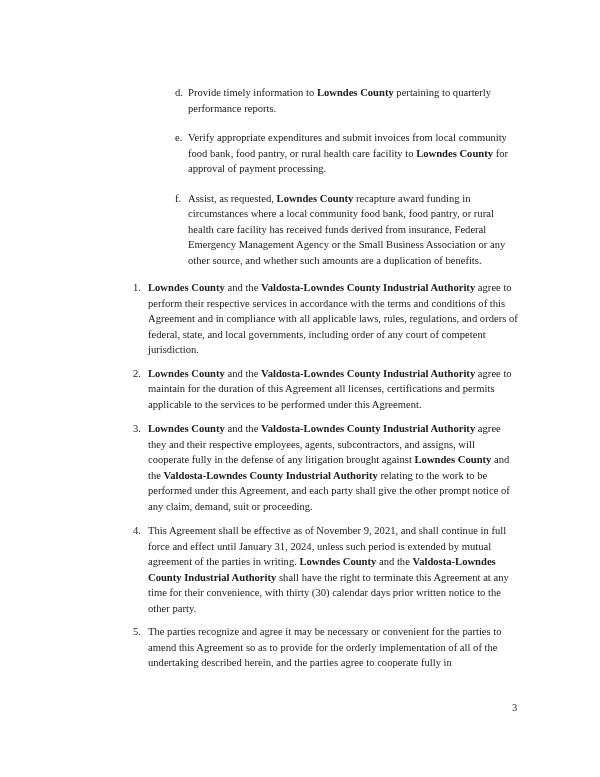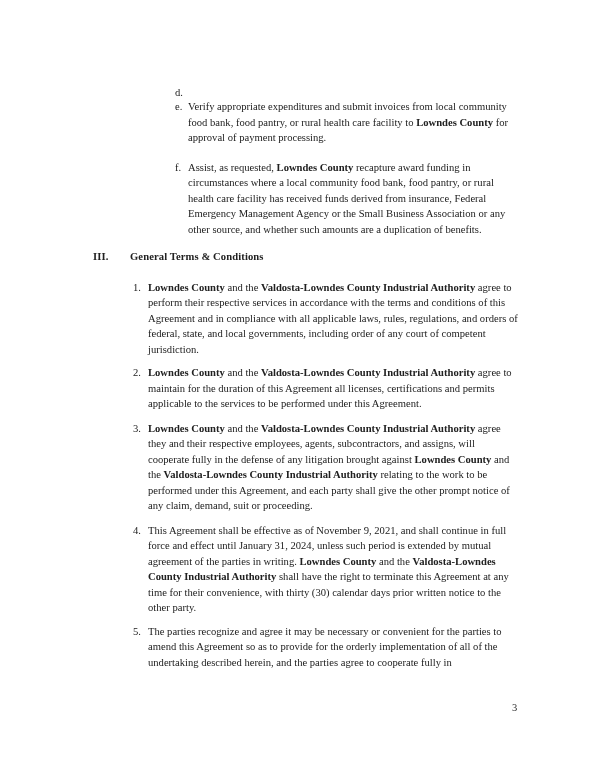--- a/index.html
+++ b/index.html
@@ -75,36 +75,33 @@
   }
 </style>
 </head>
 <body>
 
 <div class="page">
   <div class="content">
 
     <div class="item letter-item">
       <span class="marker">d.</span>
+      <span class="rich"><span>Provide timely information to </span><b>Lowndes County</b><span> pertaining to quarterly performance reports.</span></span>
     </div>
 
     <div class="item letter-item">
       <span class="marker">e.</span>
       <span class="rich"><span>Verify appropriate expenditures and submit invoices from local community food bank, food pantry, or rural health care facility to </span><b>Lowndes County</b><span> for approval of payment processing.</span></span>
     </div>
 
     <div class="item letter-item last">
       <span class="marker">f.</span>
       <span class="rich"><span>Assist, as requested, </span><b>Lowndes County</b><span> recapture award funding in circumstances where a local community food bank, food pantry, or rural health care facility has received funds derived from insurance, Federal Emergency Management Agency or the Small Business Association or any other source, and whether such amounts are a duplication of benefits.</span></span>
     </div>
 
-    <div class="item section-heading">
-      <span class="marker">III.</span>
-      <span>General Terms &amp; Conditions</span>
-    </div>
 
     <div class="item num-item tight">
       <span class="marker">1.</span>
       <span class="rich"><b>Lowndes County</b><span> and the </span><b>Valdosta-Lowndes County Industrial Authority</b><span> agree to perform their respective services in accordance with the terms and conditions of this Agreement and in compliance with all applicable laws, rules, regulations, and orders of federal, state, and local governments, including order of any court of competent jurisdiction.</span></span>
     </div>
 
     <div class="item num-item">
       <span class="marker">2.</span>
       <span class="rich"><b>Lowndes County</b><span> and the </span><b>Valdosta-Lowndes County Industrial Authority</b><span> agree to maintain for the duration of this Agreement all licenses, certifications and permits applicable to the services to be performed under this Agreement.</span></span>
     </div>

